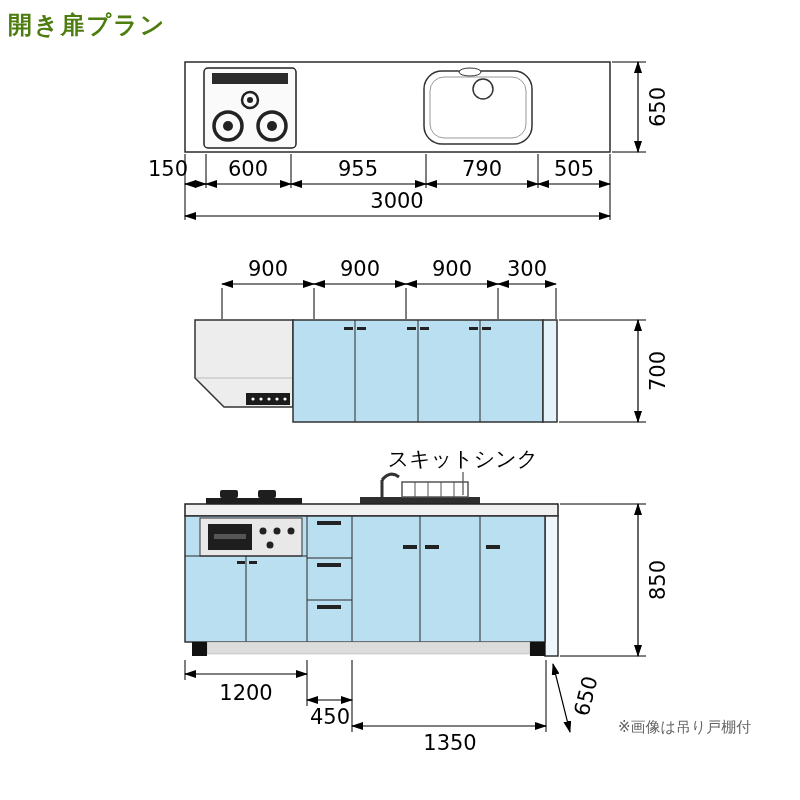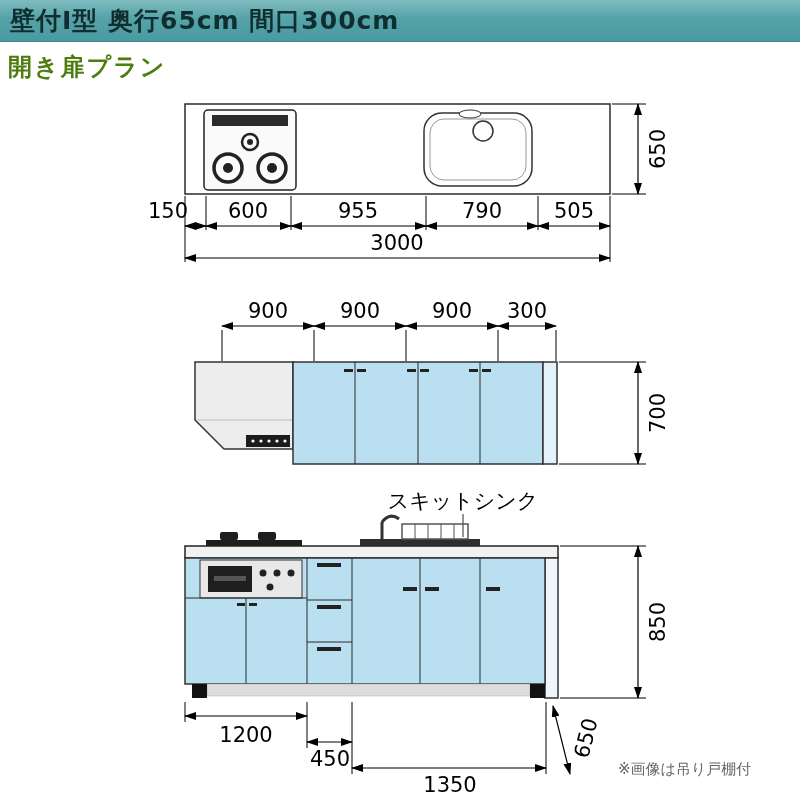--- a/index.html
+++ b/index.html
@@ -29,23 +29,20 @@
   .dimline{stroke:#000;stroke-width:1.2;}
   .extline{stroke:#000;stroke-width:1;}
   .outline{stroke:#2b2b2b;stroke-width:1.5;fill:#ffffff;}
   .thin{stroke:#2b2b2b;stroke-width:1;}
 </style>
 </head>
 <body>
 
 <div class="page">
 
-  <div class="header-bar">
-    <span>壁付I型 奥行65cm 間口300cm</span>
-  </div>
 
   <div class="subtitle">開き扉プラン</div>
 
   <svg width="800" height="716" viewBox="0 0 800 716">
     <defs>
       <marker id="mE" markerWidth="12" markerHeight="8" refX="11" refY="4" orient="auto" markerUnits="userSpaceOnUse">
         <path d="M0,0 L12,4 L0,8 Z" fill="#000"></path>
       </marker>
       <marker id="mS" markerWidth="12" markerHeight="8" refX="1" refY="4" orient="auto" markerUnits="userSpaceOnUse">
         <path d="M12,0 L0,4 L12,8 Z" fill="#000"></path>

